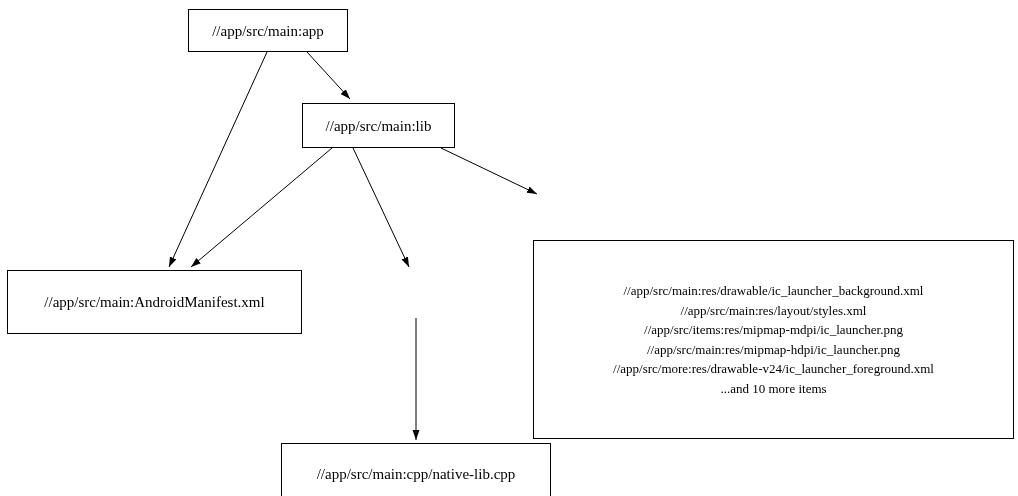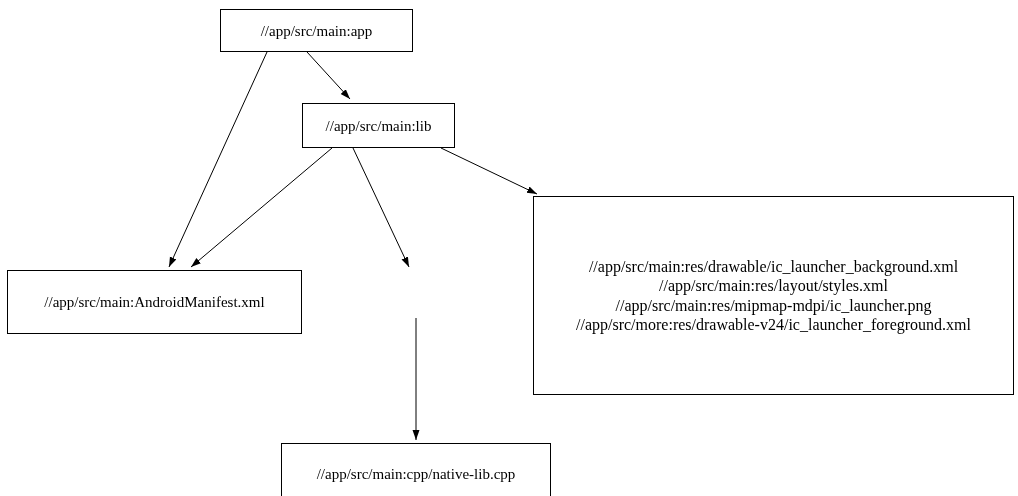--- a/index.html
+++ b/index.html
@@ -34,23 +34,24 @@
     justify-content: center;
     text-align: center;
     font-size: 15px;
     line-height: 1.2;
     white-space: nowrap;
   }
   .node.multiline {
     flex-direction: column;
     justify-content: center;
     line-height: 19.5px;
-    font-size: 16px;
+    font-size: 13px;
+    margin-top: 44px;
   }
-  #node-app            { left: 220px; top: 9px;   width: 193px; height: 43px; }
+  #node-app            { left: 188px; top: 9px;   width: 160px; height: 43px; }
   #node-lib            { left: 302px; top: 103px; width: 153px; height: 45px; }
   #node-manifest       { left: 7px;   top: 270px; width: 295px; height: 64px; }
   #node-jni-lib        { left: 324px; top: 270px; width: 184px; height: 48px; }
   #node-res-group      { left: 533px; top: 196px; width: 481px; height: 199px; }
   #node-native-lib-cpp { left: 281px; top: 443px; width: 270px; height: 61px; }
 </style>
 </head>
 <body>
 
 <div id="canvas">
@@ -78,21 +79,23 @@
   </div>
 
   <div class="node" id="node-manifest">
     <span>//app/src/main:AndroidManifest.xml</span>
   </div>
 
 
   <div class="node multiline" id="node-res-group">
     <div>//app/src/main:res/drawable/ic_launcher_background.xml</div>
     <div>//app/src/main:res/layout/styles.xml</div>
-    <div>//app/src/main:res/mipmap-mdpi/ic_launcher.png</div>
+    <div>//app/src/items:res/mipmap-mdpi/ic_launcher.png</div>
+    <div>//app/src/main:res/mipmap-hdpi/ic_launcher.png</div>
     <div>//app/src/more:res/drawable-v24/ic_launcher_foreground.xml</div>
+    <div>...and 10 more items</div>
   </div>
 
   <div class="node" id="node-native-lib-cpp">
     <span>//app/src/main:cpp/native-lib.cpp</span>
   </div>
 
 </div>
 
 </body></html>

